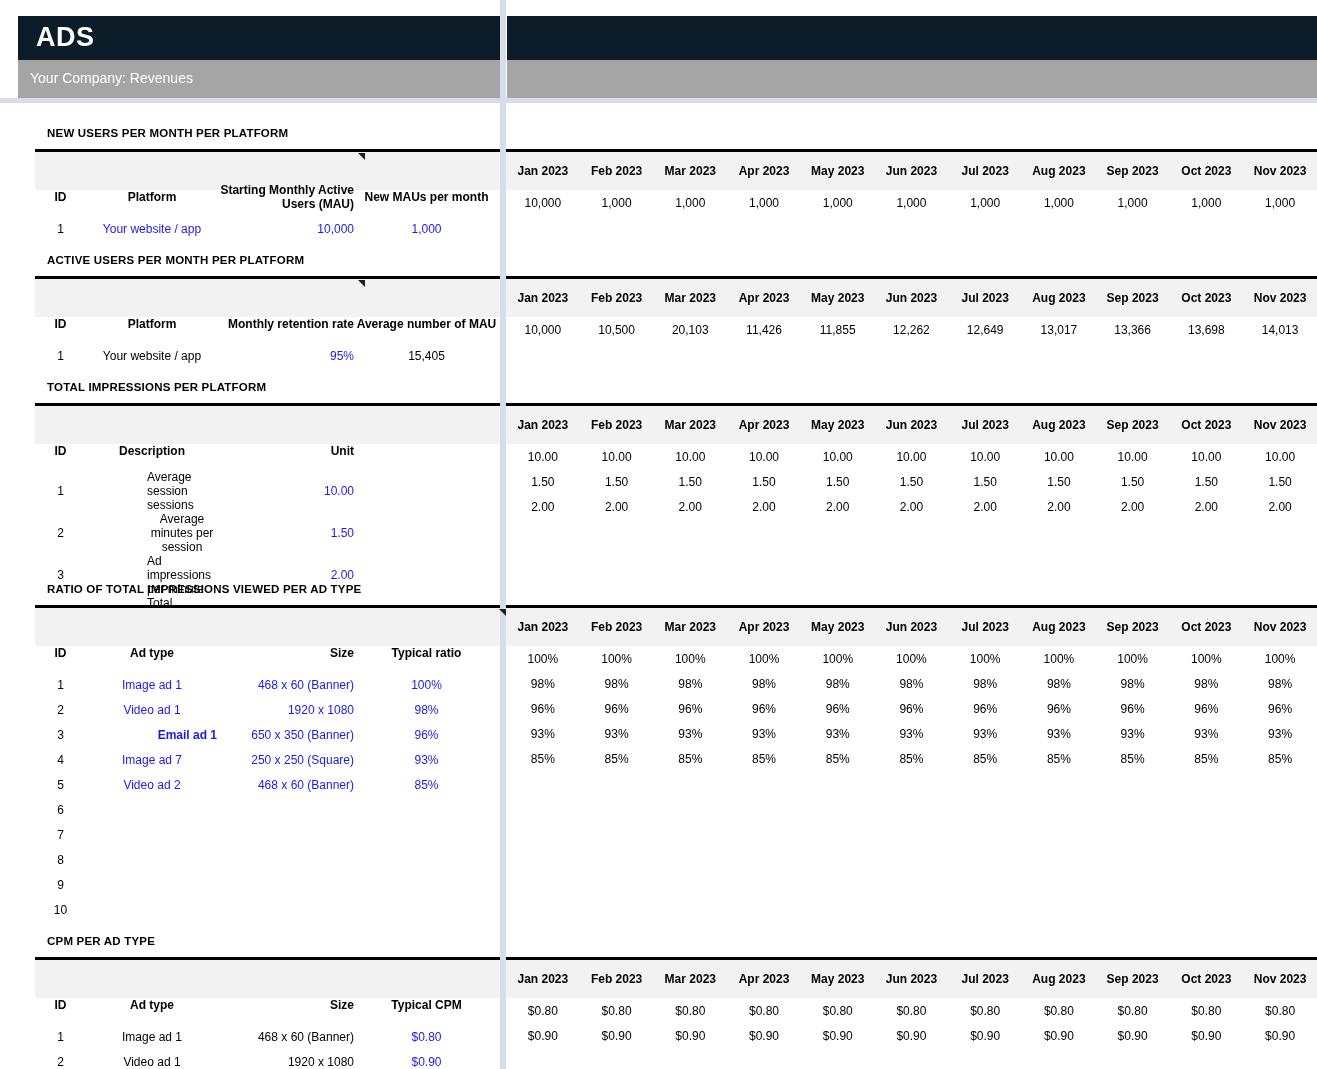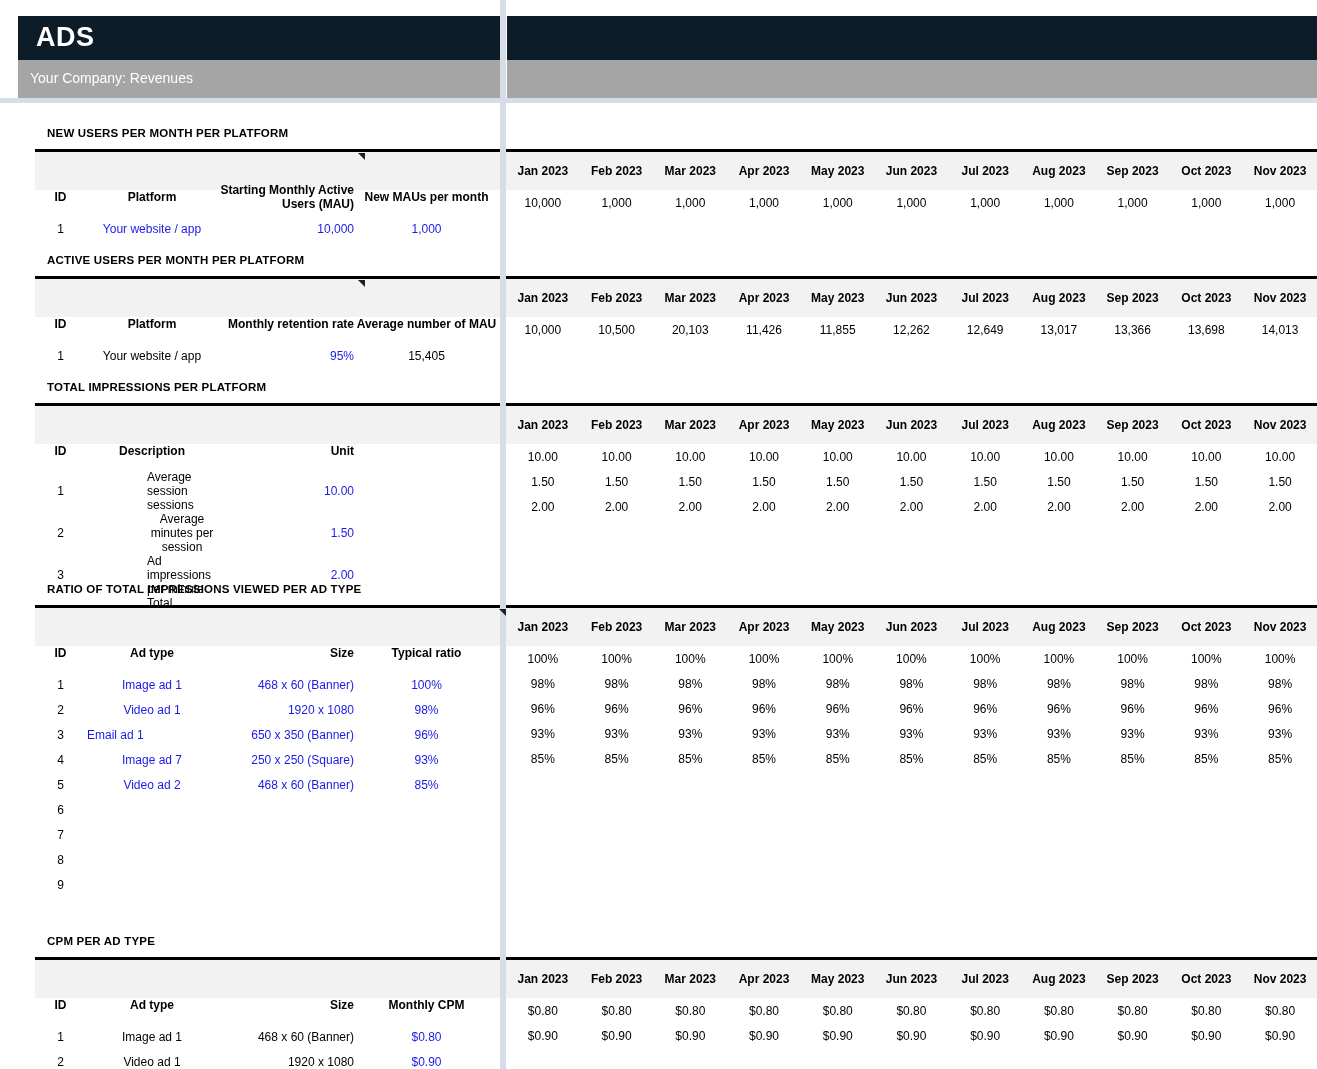--- a/index.html
+++ b/index.html
@@ -340,21 +340,21 @@
               <td class="c-d blue">100%</td>
             </tr>
             <tr>
               <td class="c-id">2</td>
               <td class="c-b blue" style="text-align: center;">Video ad 1</td>
               <td class="c-c blue">1920 x 1080</td>
               <td class="c-d blue">98%</td>
             </tr>
             <tr>
               <td class="c-id">3</td>
-              <td class="c-b blue" style="text-align: left;">Email ad 1</td>
+              <td class="c-b blue" style="text-align: right; font-weight: bold;">Email ad 1</td>
               <td class="c-c blue">650 x 350 (Banner)</td>
               <td class="c-d blue">96%</td>
             </tr>
             <tr>
               <td class="c-id">4</td>
               <td class="c-b blue" style="text-align: center;">Image ad 7</td>
               <td class="c-c blue">250 x 250 (Square)</td>
               <td class="c-d blue">93%</td>
             </tr>
             <tr>
@@ -376,20 +376,26 @@
               <td class="c-d"></td>
             </tr>
             <tr>
               <td class="c-id">8</td>
               <td class="c-b" style="text-align: center;"></td>
               <td class="c-c"></td>
               <td class="c-d"></td>
             </tr>
             <tr>
               <td class="c-id">9</td>
+              <td class="c-b" style="text-align: center;"></td>
+              <td class="c-c"></td>
+              <td class="c-d"></td>
+            </tr>
+            <tr>
+              <td class="c-id">10</td>
               <td class="c-b" style="text-align: center;"></td>
               <td class="c-c"></td>
               <td class="c-d"></td>
             </tr>
           </tbody>
         </table>
       </div>
       <div class="rpane" style="top: 608px;">
         <table class="rtable">
           <thead>
@@ -549,21 +555,21 @@
       <div class="rule rule-right" style="top: 957px;"></div>
       <div class="hdr-band hdr-left" style="top: 960px;"></div>
       <div class="hdr-band hdr-right" style="top: 960px;"></div>
       <div class="lpane" style="top: 960px;">
         <table class="ltable">
           <thead>
             <tr>
               <td class="c-id">ID</td>
               <td class="c-b">Ad type</td>
               <td class="c-c">Size</td>
-              <td class="c-d">Monthly CPM</td>
+              <td class="c-d">Typical CPM</td>
             </tr>
           </thead>
           <tbody>
             <tr>
               <td class="c-id">1</td>
               <td class="c-b" style="text-align: center;">Image ad 1</td>
               <td class="c-c">468 x 60 (Banner)</td>
               <td class="c-d blue">$0.80</td>
             </tr>
             <tr>

